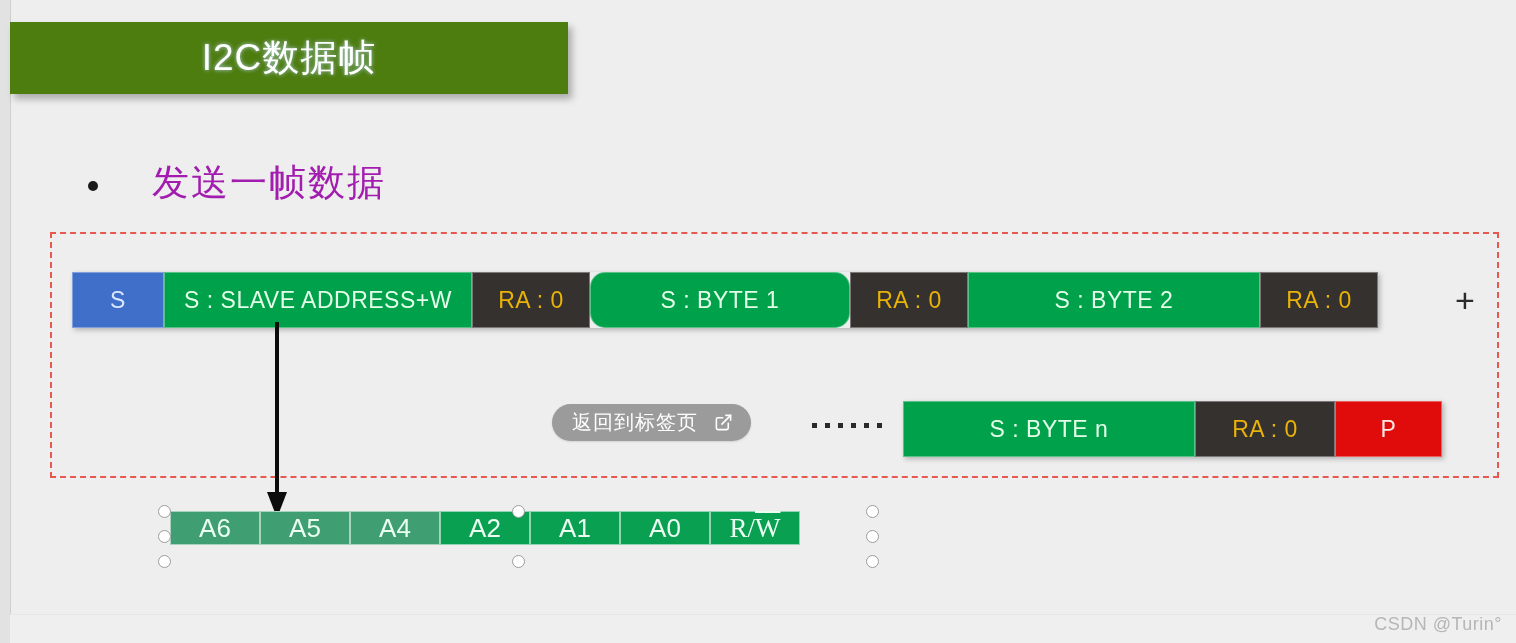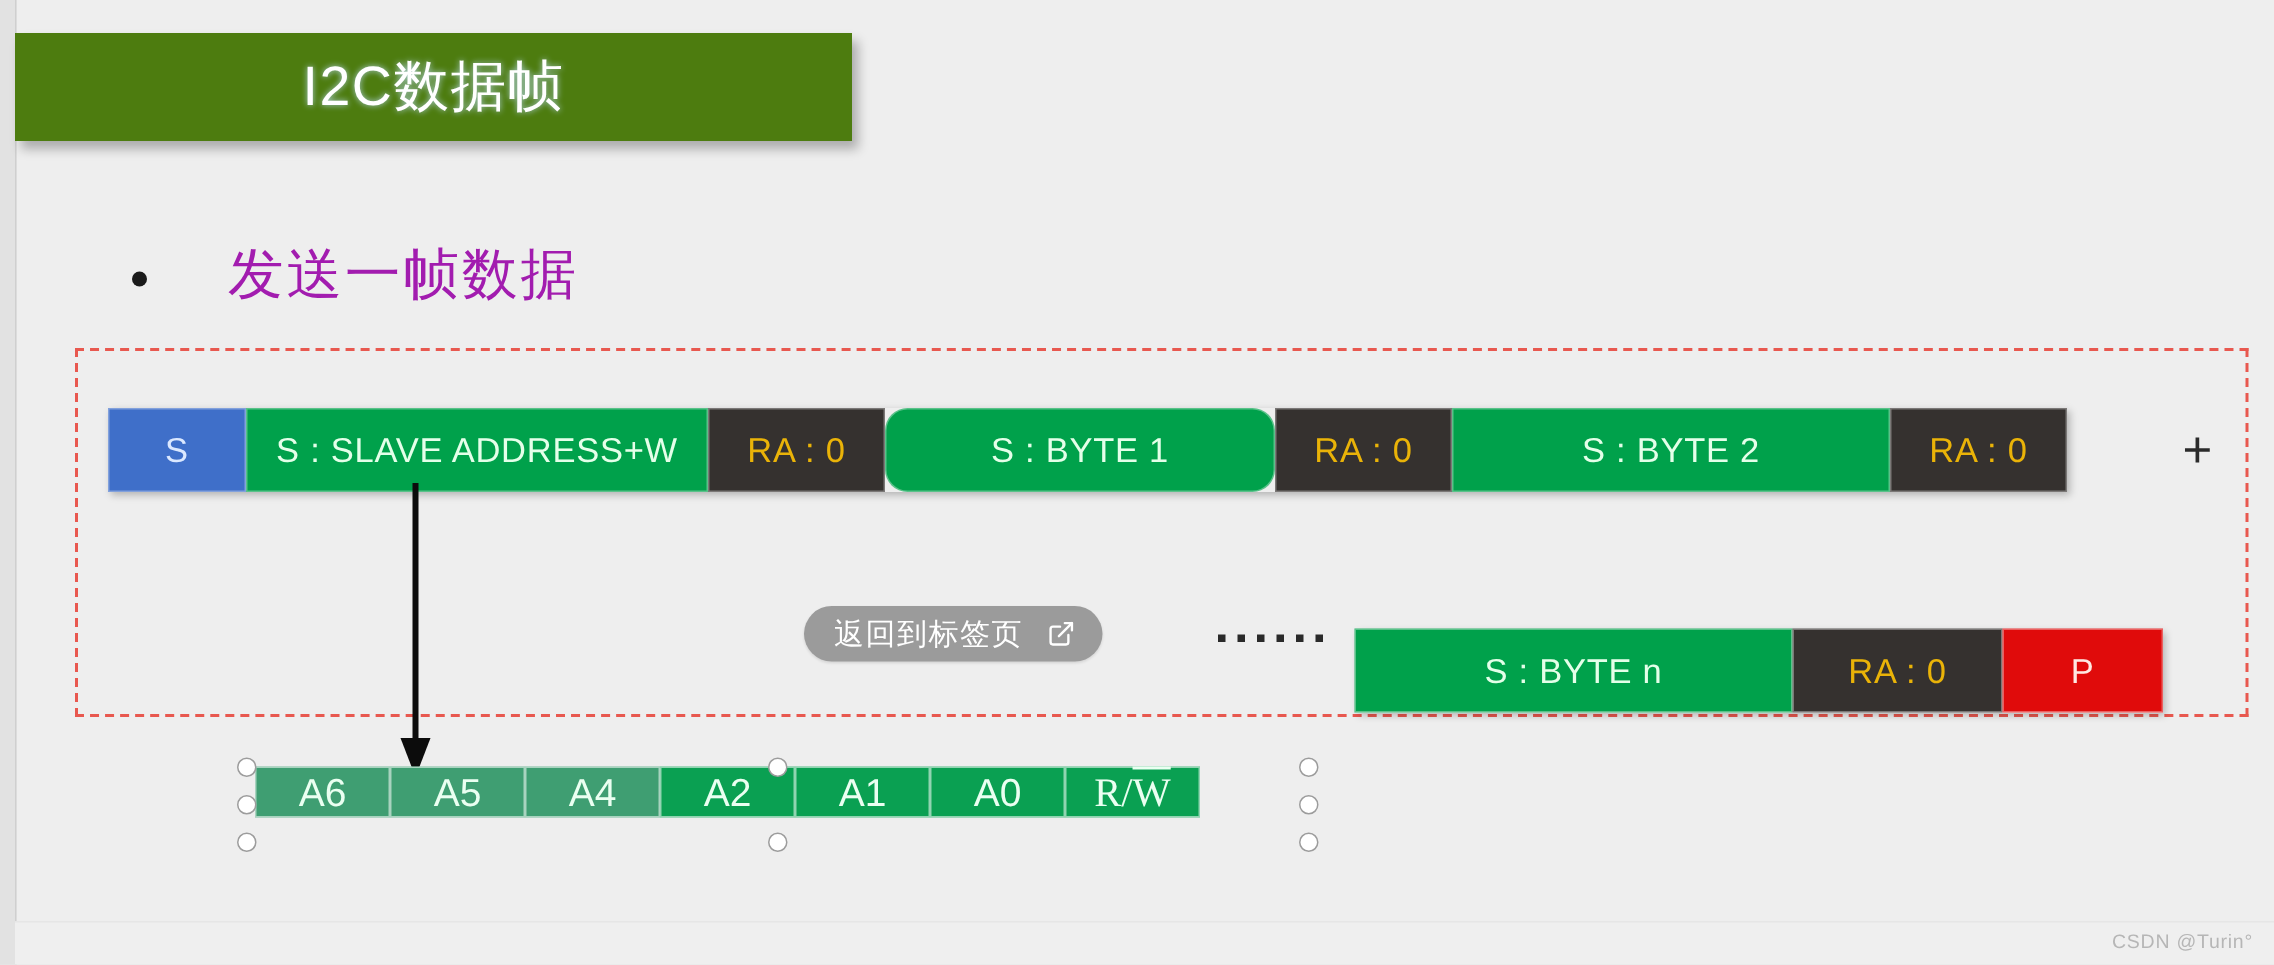--- a/index.html
+++ b/index.html
@@ -85,21 +85,21 @@
   }
 
   
   .frame-row {
     position: absolute;
     display: flex;
     align-items: stretch;
     box-shadow: 2px 2px 5px rgba(0,0,0,0.25);
   }
   #frame-row-1 { left: 72px; top: 272px; height: 56px; }
-  #frame-row-2 { left: 903px; top: 419px; height: 56px; }
+  #frame-row-2 { left: 903px; top: 401px; height: 56px; }
 
   .cell {
     display: flex;
     align-items: center;
     justify-content: center;
     color: #e9ffef;
     font-size: 23px;
     letter-spacing: 0.5px;
     box-sizing: border-box;
     border: 1px solid rgba(255,255,255,0.35);
@@ -115,21 +115,21 @@
     left: 1455px; top: 283px;
     font-size: 34px;
     color: #2b2b2b;
     line-height: 34px;
     font-weight: 300;
   }
 
   
   .return-pill {
     position: absolute;
-    left: 536px; top: 404px;
+    left: 552px; top: 404px;
     height: 37px;
     padding: 0 18px 0 20px;
     border-radius: 19px;
     background: #9b9b9b;
     display: flex;
     align-items: center;
     gap: 16px;
     box-shadow: 0 1px 2px rgba(0,0,0,0.12);
   }
   .return-pill .pill-text {
@@ -191,21 +191,21 @@
     border-radius: 50%;
     background: #ffffff;
     border: 1px solid #9c9c9c;
     box-sizing: border-box;
   }
 
   
   .watermark {
     position: absolute;
     right: 14px; bottom: 8px;
-    font-size: 13px;
+    font-size: 18px;
     color: #b6b6b6;
     letter-spacing: 0.5px;
   }
 </style>
 </head>
 <body>
 
 <div class="slide">
 
   <div class="left-gutter"></div>

